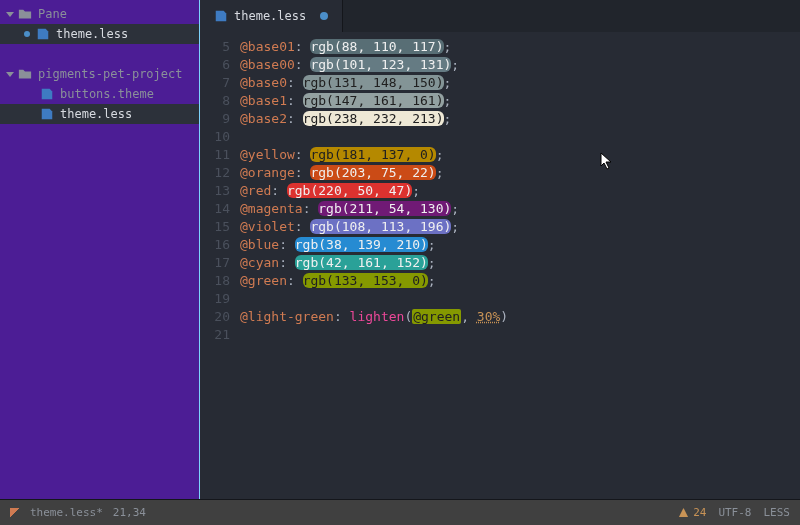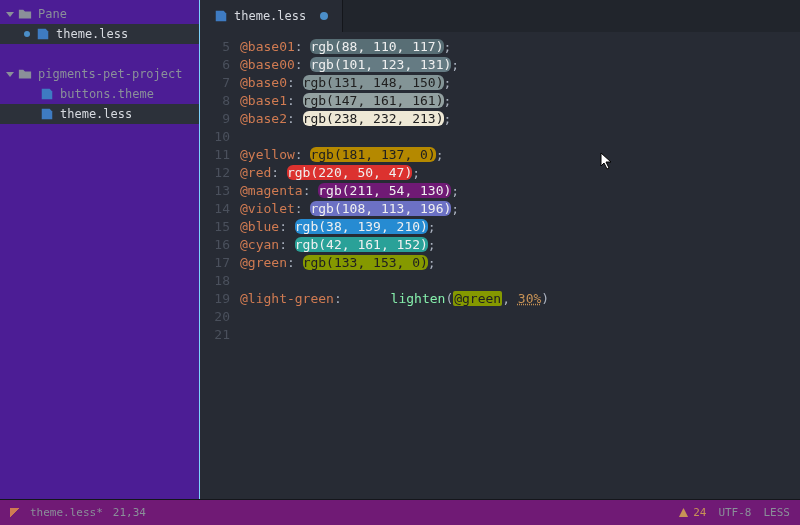--- a/index.html
+++ b/index.html
@@ -90,41 +90,41 @@
     .gutter {
       width: 40px;
       text-align: right;
       padding-right: 10px;
       color: #4a505c;
       user-select: none;
     }
     .code { flex:1; }
     .line { height: 18px; white-space: pre; }
     .tok-var { color: #d07b52; }
-    .tok-func { color: #86efac; margin-left: 41px; }
+    .tok-func { color: #ec4899; }
     .tok-punct { color: #abb2bf; }
     .tok-num { color: #c89356; }
     .swatch {
       padding: 0 0;
       border-radius: 6px;
     }
     .swatch.dark-text { color: #202020; }
     .swatch.light-text { color: #f0f0f0; }
     .hl-green { background: #859900; color:#202020; padding:0 1px; border-radius:2px;}
     .hl-num { text-decoration: underline dotted; }
     .cursor-img {
       position: absolute;
       top: 120px;
       left: 400px;
       pointer-events: none;
     }
     .cursor-img svg { width:14px; height:18px; }
     .statusbar {
       height: 26px;
-      background: #701a75;
+      background: #404040;
       border-top: 1px solid #14161b;
       display: flex;
       align-items: center;
       padding: 0 10px;
       font-size: 11px;
       color: #8a9099;
     }
     .sb-left { display:flex; align-items:center; gap:10px; }
     .sb-right { margin-left:auto; display:flex; align-items:center; gap:12px; }
     .sb-modified-icon {
@@ -225,20 +225,21 @@
           <div class="line">21</div>
         </div>
       <div class="code" id="code">
           <div class="line"><span class="tok-var">@base01</span><span class="tok-punct">: </span><span class="swatch light-text" style="background:#586e75"><span>rgb</span>(<span>88, 110, 117</span>)</span><span class="tok-punct">;</span></div>
           <div class="line"><span class="tok-var">@base00</span><span class="tok-punct">: </span><span class="swatch light-text" style="background:#657b83"><span>rgb</span>(<span>101, 123, 131</span>)</span><span class="tok-punct">;</span></div>
           <div class="line"><span class="tok-var">@base0</span><span class="tok-punct">: </span><span class="swatch dark-text" style="background:#839496"><span>rgb</span>(<span>131, 148, 150</span>)</span><span class="tok-punct">;</span></div>
           <div class="line"><span class="tok-var">@base1</span><span class="tok-punct">: </span><span class="swatch dark-text" style="background:#93a1a1"><span>rgb</span>(<span>147, 161, 161</span>)</span><span class="tok-punct">;</span></div>
           <div class="line"><span class="tok-var">@base2</span><span class="tok-punct">: </span><span class="swatch dark-text" style="background:#eee8d5"><span>rgb</span>(<span>238, 232, 213</span>)</span><span class="tok-punct">;</span></div>
           <div class="line"></div>
           <div class="line"><span class="tok-var">@yellow</span><span class="tok-punct">: </span><span class="swatch dark-text" style="background:#b58900"><span>rgb</span>(<span>181, 137, 0</span>)</span><span class="tok-punct">;</span></div>
+          <div class="line"><span class="tok-var">@orange</span><span class="tok-punct">: </span><span class="swatch light-text" style="background:#cb4b16"><span>rgb</span>(<span>203, 75, 22</span>)</span><span class="tok-punct">;</span></div>
           <div class="line"><span class="tok-var">@red</span><span class="tok-punct">: </span><span class="swatch light-text" style="background:#dc322f"><span>rgb</span>(<span>220, 50, 47</span>)</span><span class="tok-punct">;</span></div>
           <div class="line"><span class="tok-var">@magenta</span><span class="tok-punct">: </span><span class="swatch light-text" style="background:#701a75"><span>rgb</span>(<span>211, 54, 130</span>)</span><span class="tok-punct">;</span></div>
           <div class="line"><span class="tok-var">@violet</span><span class="tok-punct">: </span><span class="swatch light-text" style="background:#6c71c4"><span>rgb</span>(<span>108, 113, 196</span>)</span><span class="tok-punct">;</span></div>
           <div class="line"><span class="tok-var">@blue</span><span class="tok-punct">: </span><span class="swatch light-text" style="background:#268bd2"><span>rgb</span>(<span>38, 139, 210</span>)</span><span class="tok-punct">;</span></div>
           <div class="line"><span class="tok-var">@cyan</span><span class="tok-punct">: </span><span class="swatch light-text" style="background:#2aa198"><span>rgb</span>(<span>42, 161, 152</span>)</span><span class="tok-punct">;</span></div>
           <div class="line"><span class="tok-var">@green</span><span class="tok-punct">: </span><span class="swatch dark-text" style="background:#859900"><span>rgb</span>(<span>133, 153, 0</span>)</span><span class="tok-punct">;</span></div>
           <div class="line"></div>
           <div class="line"><span class="tok-var">@light-green</span><span class="tok-punct">: </span><span class="tok-func">lighten</span><span class="tok-punct">(</span><span class="hl-green">@green</span><span class="tok-punct">, </span><span class="tok-num hl-num">30%</span><span class="tok-punct">)</span></div>
         </div>
       <div class="cursor-img">

